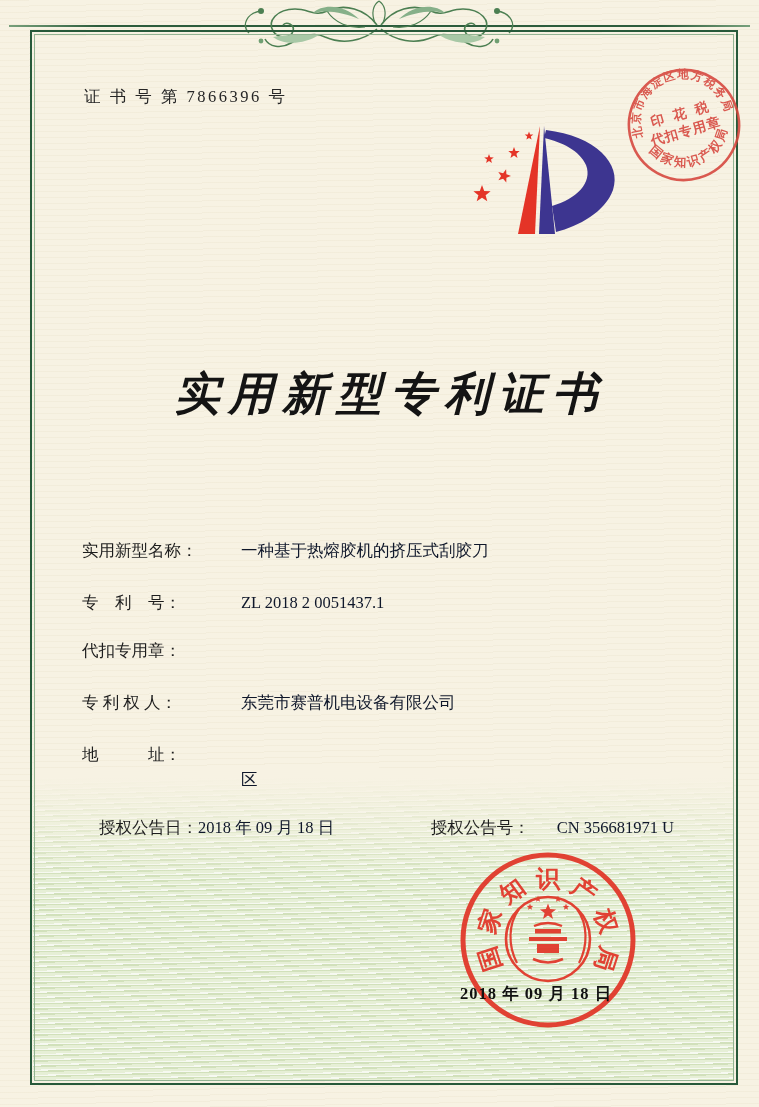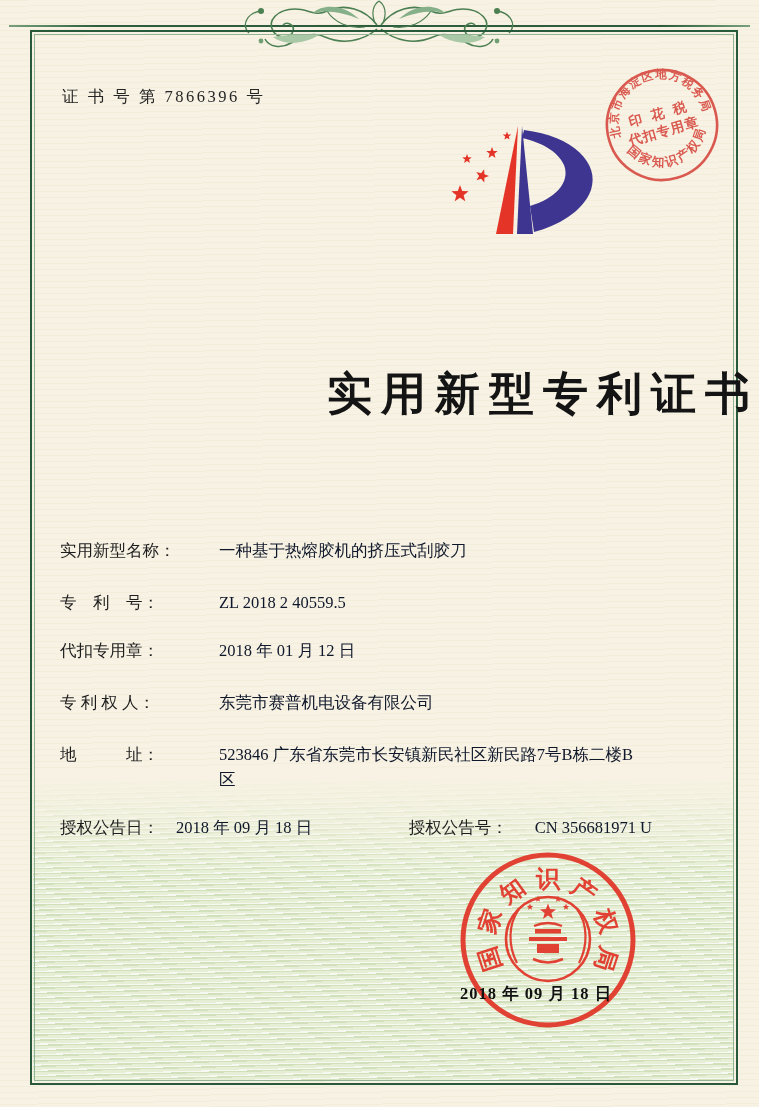--- a/index.html
+++ b/index.html
@@ -2,21 +2,21 @@
 <html><head>
 <meta charset="utf-8">
 <style>
   html,body{margin:0;padding:0;}
   body{
     width:759px;height:1107px;position:relative;overflow:hidden;
     background:#f7f2e3;
     font-family:"Liberation Serif","DejaVu Serif",serif;
     color:#1d1d1d;
   }
-  .page{position:absolute;inset:0;}
+  .page{position:absolute;inset:0;padding-left:22px;}
 
   
   .paper-texture{
     position:absolute;inset:0;
     background:repeating-linear-gradient(179deg,rgba(214,203,170,.14) 0 1px,rgba(255,255,255,0) 1px 6px);
     pointer-events:none;
   }
 
   
   .green-zone{
@@ -52,30 +52,30 @@
   .cert-no{
     position:absolute;left:62px;top:86px;
     font-size:16.5px;letter-spacing:2.5px;color:#262626;
   }
 
   .tax-stamp{position:absolute;left:594px;top:33px;}
   .cnipa-logo{position:absolute;left:296px;top:78px;}
 
   .title{
     position:absolute;left:0;right:0;top:198px;
-    text-align:right;font-size:45px;font-weight:bold;
-    letter-spacing:9px;color:#141414;
+    text-align:center;font-size:45px;font-weight:bold;
+    letter-spacing:9px;color:#141414;font-style:italic;
   }
 
   .fields{position:absolute;left:60px;top:312px;width:592px;font-size:16.5px;}
   .field-row{display:flex;line-height:25px;margin-bottom:27px;align-items:flex-start;gap:43px;}
   .field-row.tight{margin-bottom:23px;}
   .field-label{flex:0 0 116px;white-space:nowrap;color:#1d1d1d;}
   .field-value{color:#0f172a;}
-  .grant-row{display:flex;line-height:25px;}
+  .grant-row{display:flex;line-height:25px;text-align:right;}
   .grant-left{display:flex;}
   .grant-right{display:flex;margin-left:auto;gap:27px;}
 
   .seal{position:absolute;left:457px;top:849px;}
   .seal-date{
     position:absolute;left:460px;top:983px;z-index:5;
     font-size:16.5px;letter-spacing:1px;color:#111;font-weight:bold;
   }
   .z{position:relative;z-index:2;}
 </style>
@@ -142,34 +142,33 @@
 
   <div class="title z">实用新型专利证书</div>
 
   <div class="fields z">
     <div class="field-row">
       <span class="field-label">实用新型名称：</span>
       <span class="field-value">一种基于热熔胶机的挤压式刮胶刀</span>
     </div>
     <div class="field-row tight">
       <span class="field-label">专　利　号：</span>
-      <span class="field-value">ZL 2018 2 40559.5</span>
+      <span class="field-value">ZL 2018 2 0051437.1</span>
     </div>
     <div class="field-row">
       <span class="field-label">代扣专用章：</span>
-      <span class="field-value">2018 年 01 月 12 日</span>
     </div>
     <div class="field-row">
       <span class="field-label">专 利 权 人：</span>
       <span class="field-value">东莞市赛普机电设备有限公司</span>
     </div>
     <div class="field-row tight">
       <span class="field-label">地　　　址：</span>
       <span class="field-value">
-        <span>523846 广东省东莞市长安镇新民社区新民路7号B栋二楼B</span><br>
+        <br>
         <span>区</span>
       </span>
     </div>
     <div class="grant-row">
       <span class="grant-left">
         <span class="field-label">授权公告日：</span>
         <span class="field-value">2018 年 09 月 18 日</span>
       </span>
       <span class="grant-right">
         <span>授权公告号：</span>

